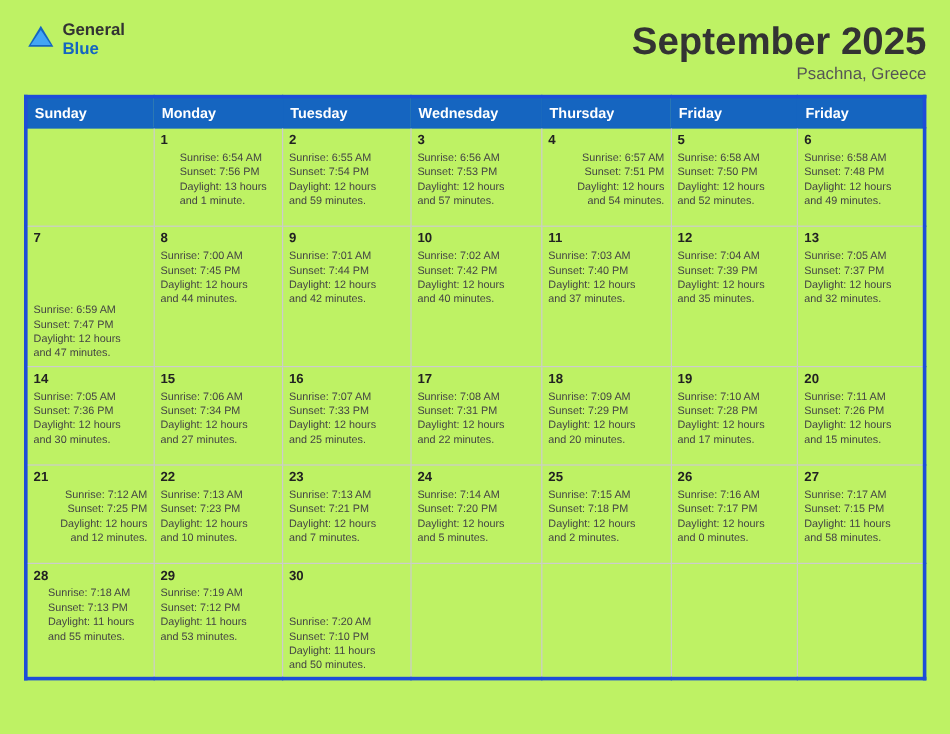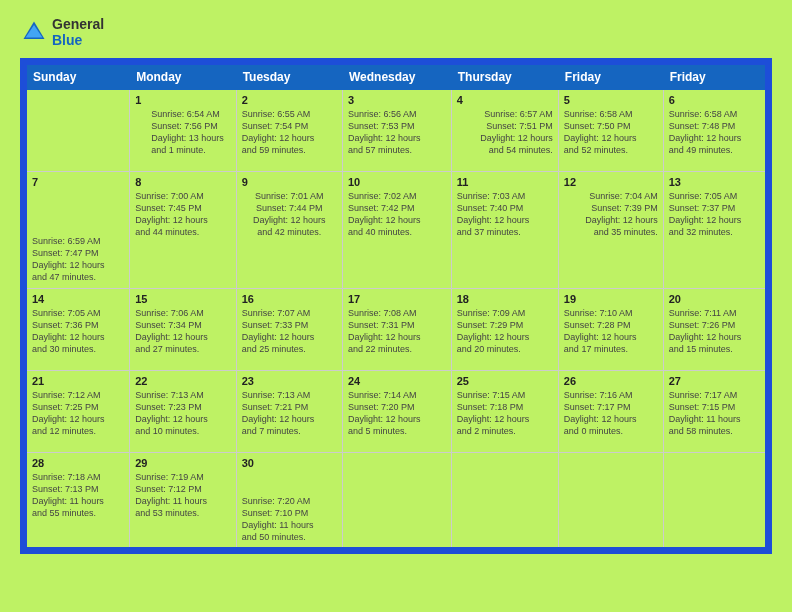--- a/index.html
+++ b/index.html
@@ -39,21 +39,21 @@
       font-weight: bold;
       color: #333;
     }
     .location {
       font-size: 14px;
       color: #555;
     }
     .calendar {
       width: 100%;
       border-collapse: collapse;
-      border: 7px solid #1d4ed8;
+      border: 3px solid #1d4ed8;
     }
     .calendar th {
       background-color: #1565c0;
       color: #fff;
       font-size: 12px;
       font-weight: bold;
       padding: 5px 6px;
       text-align: left;
       border: 1px solid #1565c0;
     }
@@ -86,20 +86,24 @@
     <div class="logo">
       <svg class="logo-icon" viewBox="0 0 40 40">
         <polygon points="20,5 35,30 5,30" fill="#1565c0"></polygon>
         <polygon points="20,10 32,28 8,28" fill="#42a5f5"></polygon>
       </svg>
       <div>
         <div style="font-size:14px;font-weight:bold;color:#333;">General</div>
         <div style="font-size:14px;font-weight:bold;color:#1565c0;">Blue</div>
       </div>
     </div>
+    <div class="title-block">
+      <div class="month-title">September 2025</div>
+      <div class="location">Psachna, Greece</div>
+    </div>
   </div>
 
   <table class="calendar">
     <thead>
       <tr>
       <th>Sunday</th>
           <th>Monday</th>
           <th>Tuesday</th>
           <th>Wednesday</th>
           <th>Thursday</th>
@@ -163,42 +167,42 @@
           </td>
           <td>
             <div class="day-num">8</div>
             <div class="cell-info" style="white-space: pre-line;">Sunrise: 7:00 AM
 Sunset: 7:45 PM
 Daylight: 12 hours
 and 44 minutes.</div>
           </td>
           <td>
             <div class="day-num">9</div>
-            <div class="cell-info" style="white-space: pre-line; text-align: center;">Sunrise: 7:01 AM
+            <div class="cell-info" style="white-space: pre-line;">Sunrise: 7:01 AM
 Sunset: 7:44 PM
 Daylight: 12 hours
 and 42 minutes.</div>
           </td>
           <td>
             <div class="day-num">10</div>
             <div class="cell-info" style="white-space: pre-line;">Sunrise: 7:02 AM
 Sunset: 7:42 PM
 Daylight: 12 hours
 and 40 minutes.</div>
           </td>
           <td>
             <div class="day-num">11</div>
             <div class="cell-info" style="white-space: pre-line;">Sunrise: 7:03 AM
 Sunset: 7:40 PM
 Daylight: 12 hours
 and 37 minutes.</div>
           </td>
           <td>
             <div class="day-num">12</div>
-            <div class="cell-info" style="white-space: pre-line; text-align: right;">Sunrise: 7:04 AM
+            <div class="cell-info" style="white-space: pre-line;">Sunrise: 7:04 AM
 Sunset: 7:39 PM
 Daylight: 12 hours
 and 35 minutes.</div>
           </td>
           <td>
             <div class="day-num">13</div>
             <div class="cell-info" style="white-space: pre-line;">Sunrise: 7:05 AM
 Sunset: 7:37 PM
 Daylight: 12 hours
 and 32 minutes.</div>
@@ -251,21 +255,21 @@
             <div class="day-num">20</div>
             <div class="cell-info" style="white-space: pre-line;">Sunrise: 7:11 AM
 Sunset: 7:26 PM
 Daylight: 12 hours
 and 15 minutes.</div>
           </td>
         </tr>
         <tr>
           <td>
             <div class="day-num">21</div>
-            <div class="cell-info" style="white-space: pre-line;">Sunrise: 7:12 AM
+            <div class="cell-info" style="white-space: pre-line; text-align: right;">Sunrise: 7:12 AM
 Sunset: 7:25 PM
 Daylight: 12 hours
 and 12 minutes.</div>
           </td>
           <td>
             <div class="day-num">22</div>
             <div class="cell-info" style="white-space: pre-line;">Sunrise: 7:13 AM
 Sunset: 7:23 PM
 Daylight: 12 hours
 and 10 minutes.</div>
@@ -302,21 +306,21 @@
             <div class="day-num">27</div>
             <div class="cell-info" style="white-space: pre-line;">Sunrise: 7:17 AM
 Sunset: 7:15 PM
 Daylight: 11 hours
 and 58 minutes.</div>
           </td>
         </tr>
         <tr>
           <td>
             <div class="day-num">28</div>
-            <div class="cell-info" style="white-space: pre-line;">Sunrise: 7:18 AM
+            <div class="cell-info" style="white-space: pre-line; margin-left: 12px;">Sunrise: 7:18 AM
 Sunset: 7:13 PM
 Daylight: 11 hours
 and 55 minutes.</div>
           </td>
           <td>
             <div class="day-num">29</div>
             <div class="cell-info" style="white-space: pre-line;">Sunrise: 7:19 AM
 Sunset: 7:12 PM
 Daylight: 11 hours
 and 53 minutes.</div>

